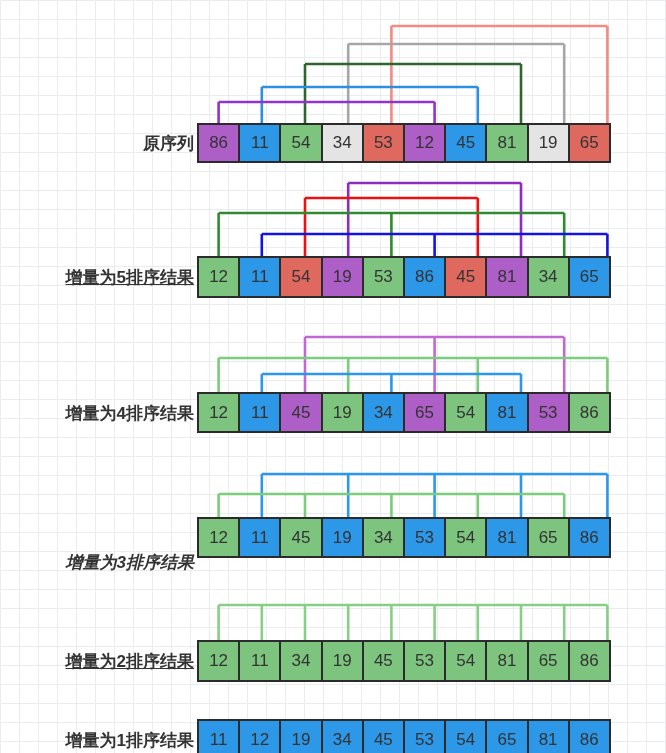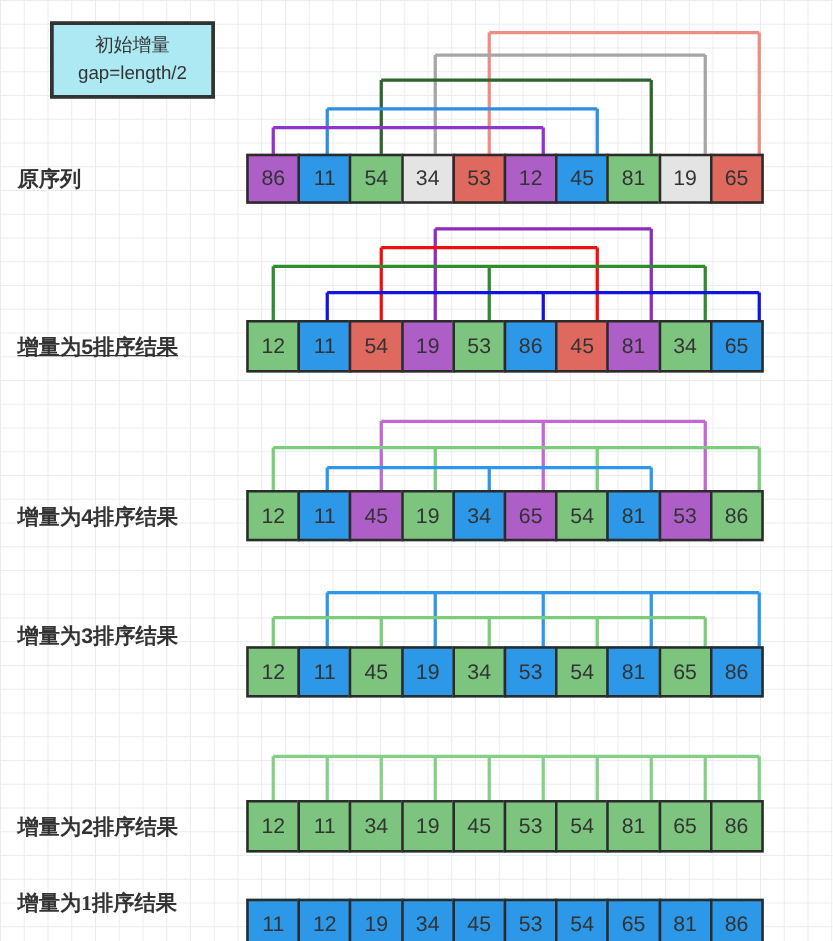--- a/index.html
+++ b/index.html
@@ -12,21 +12,21 @@
     background-size:19px 19px;
   }
   #wires{position:absolute;left:0;top:0;width:666px;height:753px;}
   .legend-box{
     position:absolute;left:40px;top:17px;width:132px;height:62px;
     background:#ace9f2;border:3px solid #333;box-sizing:border-box;
     display:flex;flex-direction:column;align-items:center;justify-content:center;
     font-size:15px;color:#333;line-height:1.45;
   }
   .row-label{
-    position:absolute;left:14px;width:180px;text-align:left;
+    position:absolute;left:14px;width:180px;text-align:right;
     font-size:17px;font-weight:bold;color:#333;white-space:nowrap;
   }
   .cells{position:absolute;left:197px;display:flex;text-align:center;}
   .cell{
     width:43.2px;box-sizing:border-box;border:2px solid #2b2b2b;margin-left:-2px;
     display:flex;align-items:center;justify-content:center;
     font-size:17px;color:#333;
   }
   .cell:first-child{margin-left:0;}
   .watermark{
@@ -50,24 +50,20 @@
       <path d="M218.6 257 L218.6 213 M391.40000000000003 257 L391.40000000000003 213 M564.2 257 L564.2 213 M218.6 213 L564.2 213" fill="none" stroke="#2e8b2e" stroke-width="2.6"></path>
       <path d="M261.8 257 L261.8 234 M434.6 257 L434.6 234 M607.4 257 L607.4 234 M261.8 234 L607.4 234" fill="none" stroke="#1414e0" stroke-width="2.6"></path>
       <path d="M305 393 L305 337 M434.6 393 L434.6 337 M564.2 393 L564.2 337 M305 337 L564.2 337" fill="none" stroke="#c168d2" stroke-width="2.6"></path>
       <path d="M218.6 393 L218.6 358 M348.20000000000005 393 L348.20000000000005 358 M477.80000000000007 393 L477.80000000000007 358 M607.4 393 L607.4 358 M218.6 358 L607.4 358" fill="none" stroke="#7bcc7b" stroke-width="2.6"></path>
       <path d="M261.8 393 L261.8 374 M391.40000000000003 393 L391.40000000000003 374 M521 393 L521 374 M261.8 374 L521 374" fill="none" stroke="#2e97ea" stroke-width="2.6"></path>
       <path d="M261.8 518 L261.8 474 M348.20000000000005 518 L348.20000000000005 474 M434.6 518 L434.6 474 M521 518 L521 474 M607.4 518 L607.4 474 M261.8 474 L607.4 474" fill="none" stroke="#2e97ea" stroke-width="2.6"></path>
       <path d="M218.6 518 L218.6 494 M305 518 L305 494 M391.40000000000003 518 L391.40000000000003 494 M477.80000000000007 518 L477.80000000000007 494 M564.2 518 L564.2 494 M218.6 494 L564.2 494" fill="none" stroke="#7bcc7b" stroke-width="2.6"></path>
       <path d="M218.6 641 L218.6 605 M261.8 641 L261.8 605 M305 641 L305 605 M348.20000000000005 641 L348.20000000000005 605 M391.40000000000003 641 L391.40000000000003 605 M434.6 641 L434.6 605 M477.80000000000007 641 L477.80000000000007 605 M521 641 L521 605 M564.2 641 L564.2 605 M607.4 641 L607.4 605 M218.6 605 L607.4 605" fill="none" stroke="#86cf86" stroke-width="2.6"></path>
     </svg>
 
-  <div class="legend-box">
-    <span>初始增量</span>
-    <span>gap=length/2</span>
-  </div>
 
   <div id="rows-root">
       <div class="row-label" style="top: 132px;">原序列</div>
       <div class="cells" style="top: 123px;">
         <div class="cell" style="height: 40px; background: rgb(174, 94, 199);">86</div>
         <div class="cell" style="height: 40px; background: rgb(45, 151, 232);">11</div>
         <div class="cell" style="height: 40px; background: rgb(125, 197, 127);">54</div>
         <div class="cell" style="height: 40px; background: rgb(228, 228, 228);">34</div>
         <div class="cell" style="height: 40px; background: rgb(224, 105, 95);">53</div>
         <div class="cell" style="height: 40px; background: rgb(174, 94, 199);">12</div>
@@ -95,47 +91,47 @@
         <div class="cell" style="height: 41px; background: rgb(45, 151, 232);">11</div>
         <div class="cell" style="height: 41px; background: rgb(174, 94, 199);">45</div>
         <div class="cell" style="height: 41px; background: rgb(125, 197, 127);">19</div>
         <div class="cell" style="height: 41px; background: rgb(45, 151, 232);">34</div>
         <div class="cell" style="height: 41px; background: rgb(174, 94, 199);">65</div>
         <div class="cell" style="height: 41px; background: rgb(125, 197, 127);">54</div>
         <div class="cell" style="height: 41px; background: rgb(45, 151, 232);">81</div>
         <div class="cell" style="height: 41px; background: rgb(174, 94, 199);">53</div>
         <div class="cell" style="height: 41px; background: rgb(125, 197, 127);">86</div>
       </div>
-      <div class="row-label" style="top: 497px;">增量为3排序结果</div>
+      <div class="row-label" style="top: 551px; font-style: italic;">增量为3排序结果</div>
       <div class="cells" style="top: 517px;">
         <div class="cell" style="height: 41px; background: rgb(125, 197, 127);">12</div>
         <div class="cell" style="height: 41px; background: rgb(45, 151, 232);">11</div>
         <div class="cell" style="height: 41px; background: rgb(125, 197, 127);">45</div>
         <div class="cell" style="height: 41px; background: rgb(45, 151, 232);">19</div>
         <div class="cell" style="height: 41px; background: rgb(125, 197, 127);">34</div>
         <div class="cell" style="height: 41px; background: rgb(45, 151, 232);">53</div>
         <div class="cell" style="height: 41px; background: rgb(125, 197, 127);">54</div>
         <div class="cell" style="height: 41px; background: rgb(45, 151, 232);">81</div>
         <div class="cell" style="height: 41px; background: rgb(125, 197, 127);">65</div>
         <div class="cell" style="height: 41px; background: rgb(45, 151, 232);">86</div>
       </div>
-      <div class="row-label" style="top: 650px;">增量为2排序结果</div>
+      <div class="row-label" style="top: 650px; text-decoration: underline;">增量为2排序结果</div>
       <div class="cells" style="top: 640px;">
         <div class="cell" style="height: 42px; background: rgb(125, 197, 127);">12</div>
         <div class="cell" style="height: 42px; background: rgb(125, 197, 127);">11</div>
         <div class="cell" style="height: 42px; background: rgb(125, 197, 127);">34</div>
         <div class="cell" style="height: 42px; background: rgb(125, 197, 127);">19</div>
         <div class="cell" style="height: 42px; background: rgb(125, 197, 127);">45</div>
         <div class="cell" style="height: 42px; background: rgb(125, 197, 127);">53</div>
         <div class="cell" style="height: 42px; background: rgb(125, 197, 127);">54</div>
         <div class="cell" style="height: 42px; background: rgb(125, 197, 127);">81</div>
         <div class="cell" style="height: 42px; background: rgb(125, 197, 127);">65</div>
         <div class="cell" style="height: 42px; background: rgb(125, 197, 127);">86</div>
       </div>
-      <div class="row-label" style="top: 711px; font-family: Liberation Serif, serif;">增量为1排序结果</div>
+      <div class="row-label" style="top: 729px;">增量为1排序结果</div>
       <div class="cells" style="top: 719px;">
         <div class="cell" style="height: 42px; background: rgb(45, 151, 232);">11</div>
         <div class="cell" style="height: 42px; background: rgb(45, 151, 232);">12</div>
         <div class="cell" style="height: 42px; background: rgb(45, 151, 232);">19</div>
         <div class="cell" style="height: 42px; background: rgb(45, 151, 232);">34</div>
         <div class="cell" style="height: 42px; background: rgb(45, 151, 232);">45</div>
         <div class="cell" style="height: 42px; background: rgb(45, 151, 232);">53</div>
         <div class="cell" style="height: 42px; background: rgb(45, 151, 232);">54</div>
         <div class="cell" style="height: 42px; background: rgb(45, 151, 232);">65</div>
         <div class="cell" style="height: 42px; background: rgb(45, 151, 232);">81</div>

